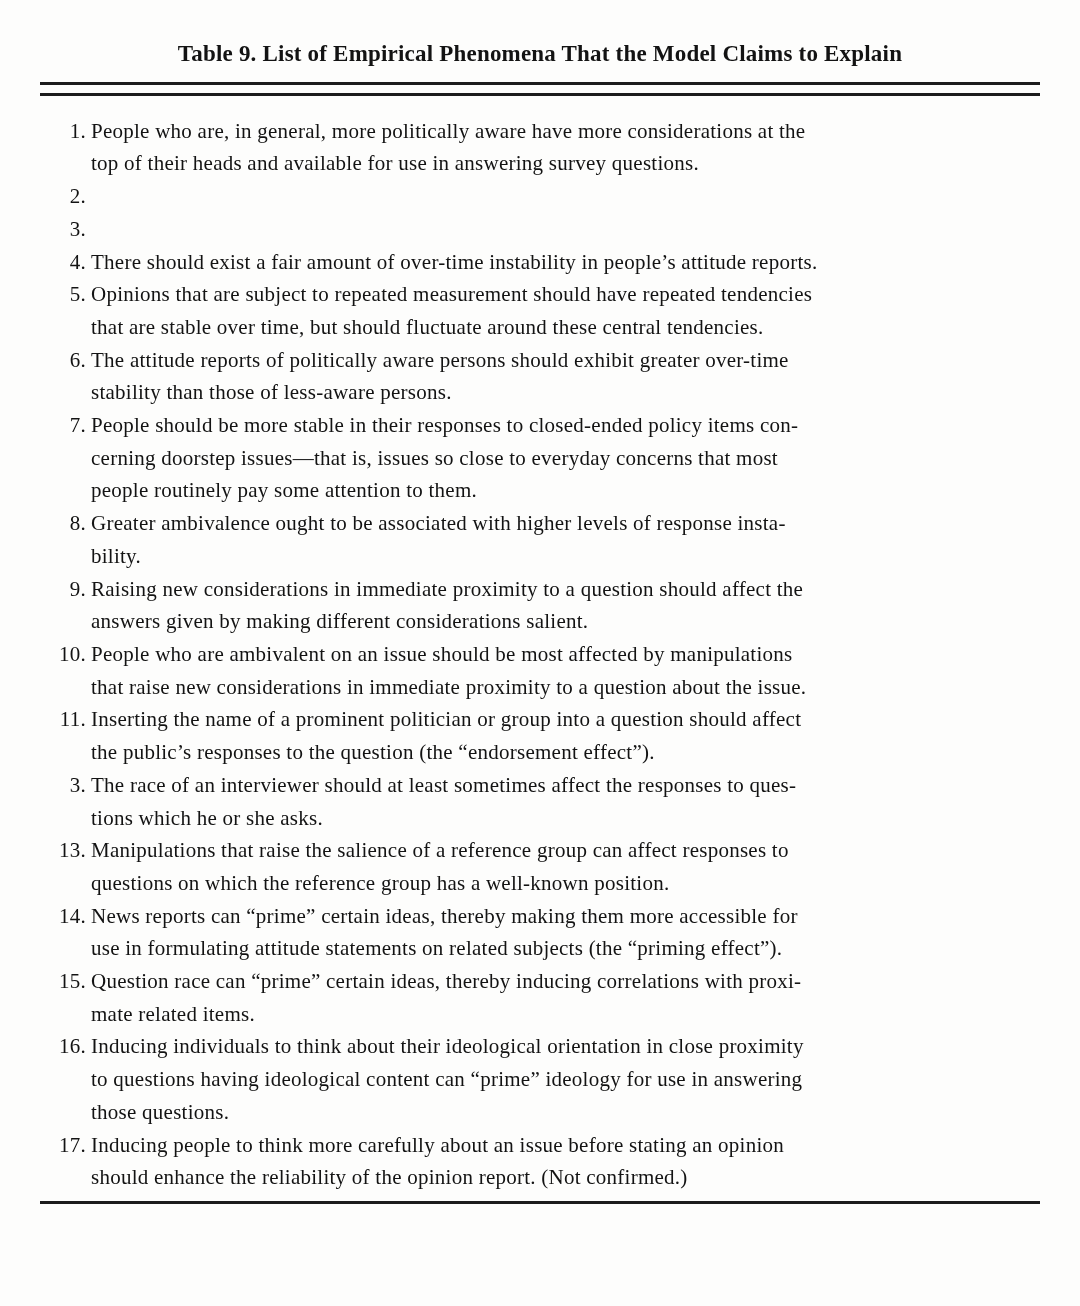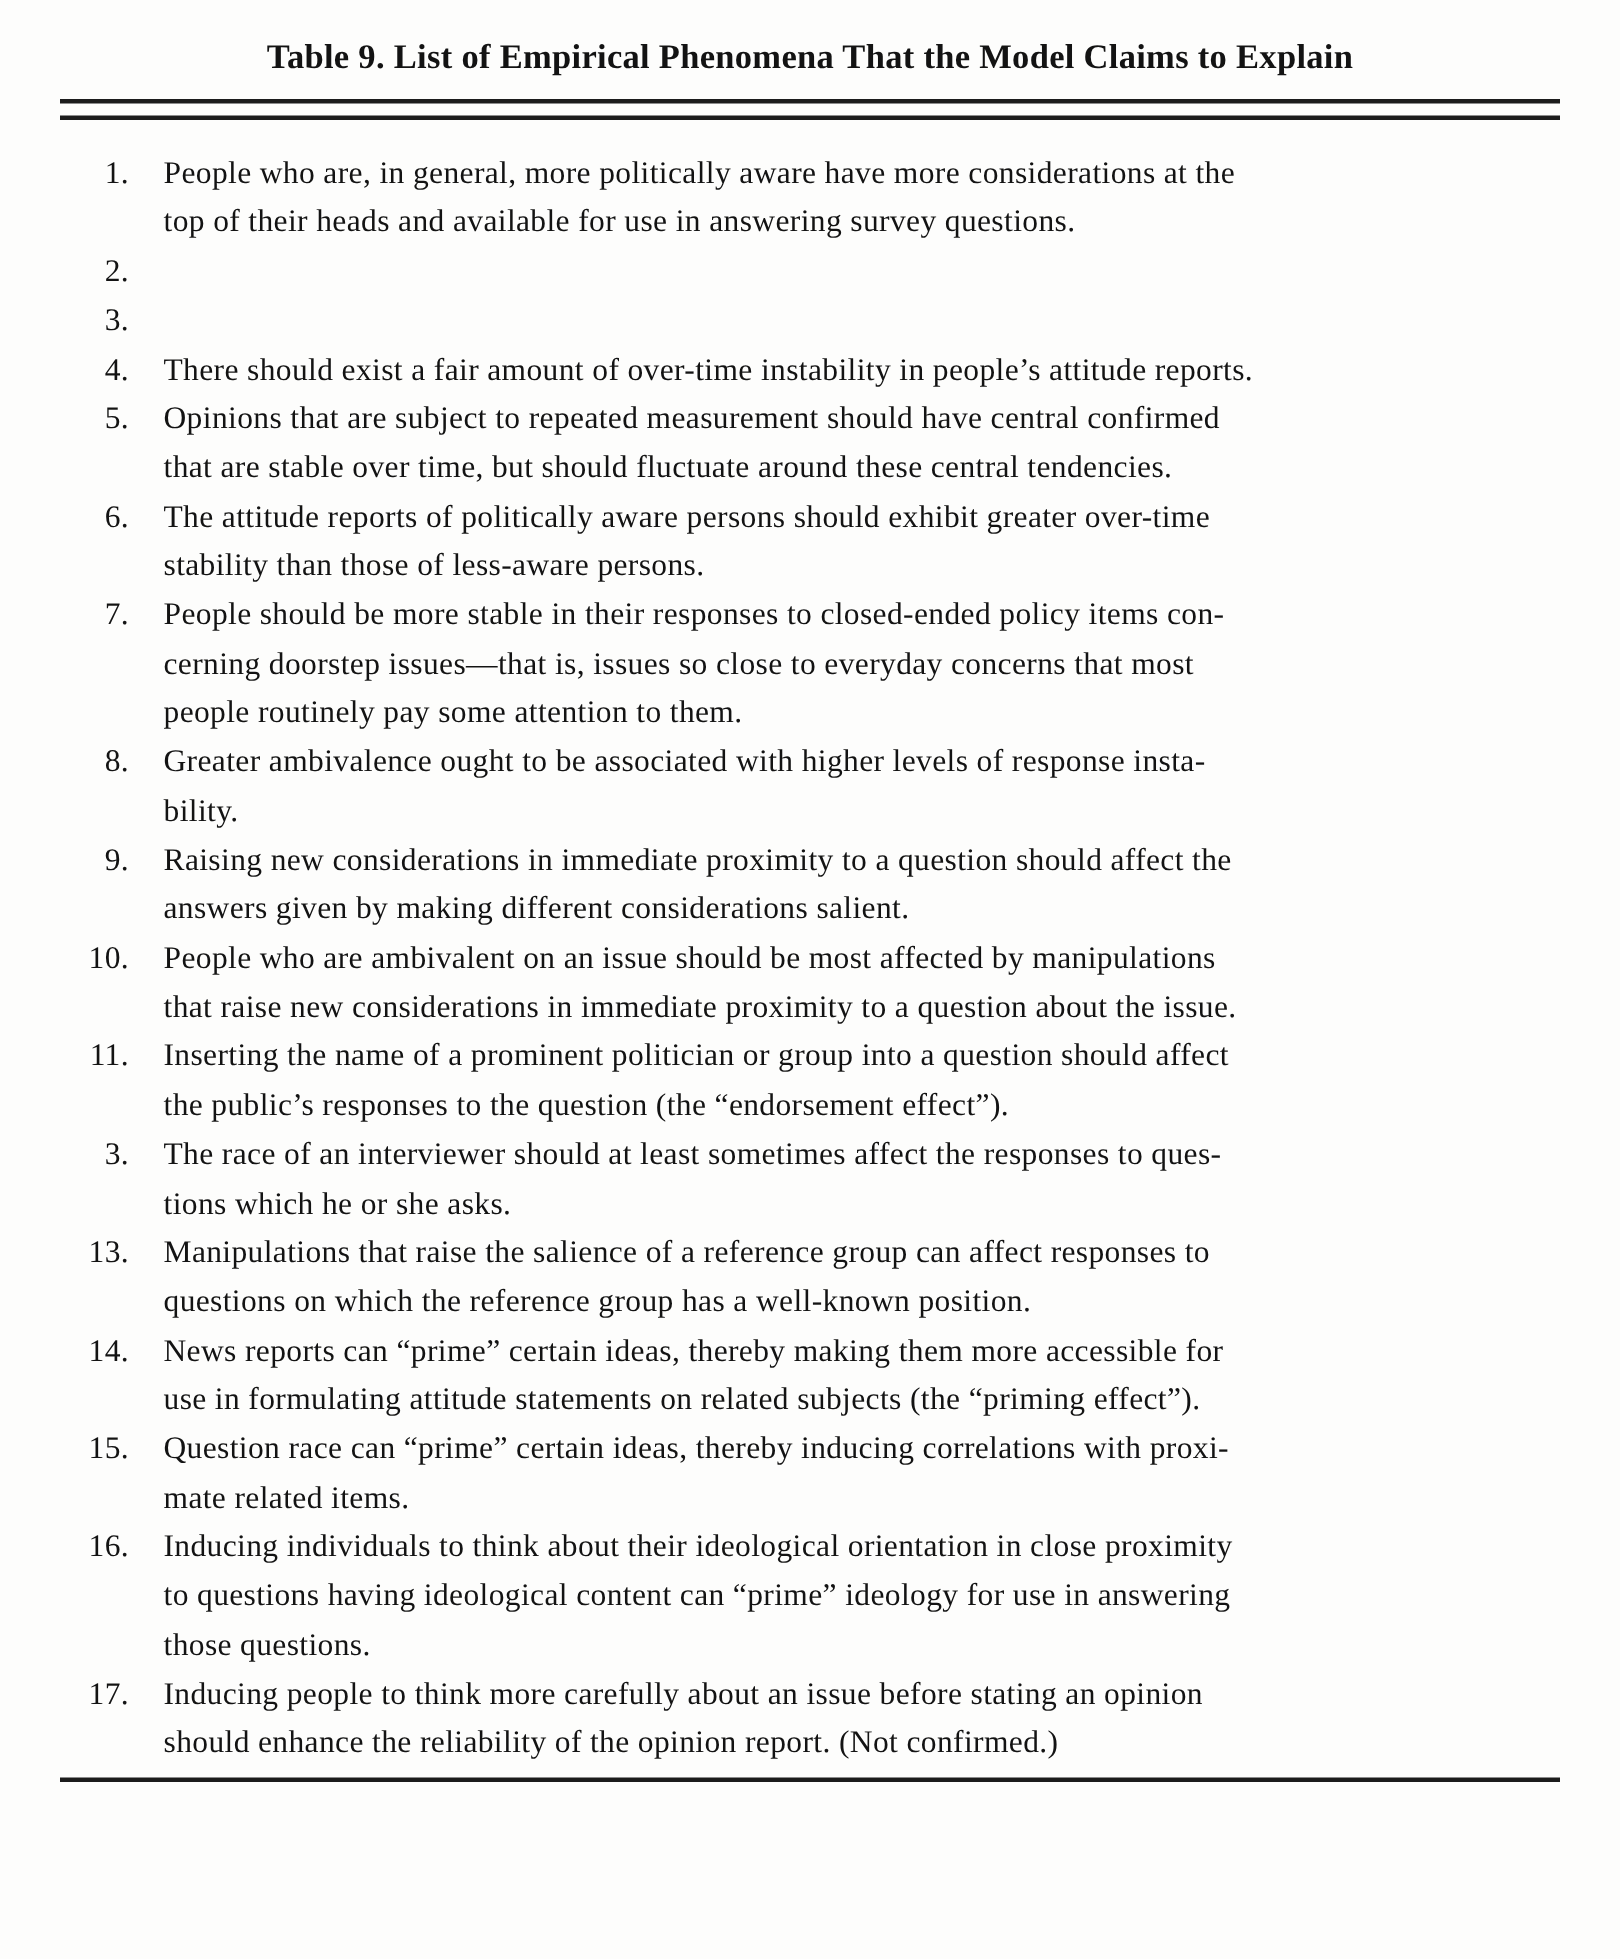--- a/index.html
+++ b/index.html
@@ -11,21 +11,21 @@
     position: relative;
     width: 1080px;
     height: 1306px;
     background: #fdfdfc;
     color: #131313;
     font-family: "Liberation Serif", "DejaVu Serif", serif;
     overflow: hidden;
     box-sizing: border-box;
   }
   .title {
-    padding-top: 24px;
+    padding-top: 40px;
     text-align: center;
     font-weight: bold;
     font-size: 23px;
     letter-spacing: 0.2px;
     line-height: 1.25;
   }
   .rule-double {
     margin: 13px 40px 0 40px;
     height: 8px;
     border-top: 3px solid #1c1c1c;
@@ -46,21 +46,21 @@
   .item {
     display: flex;
     align-items: flex-start;
   }
   .num {
     flex: 0 0 50px;
     text-align: right;
     white-space: nowrap;
   }
   .text {
-    margin-left: 23px;
+    margin-left: 5px;
     white-space: pre-line;
   }
 </style>
 </head>
 <body>
 
 <div class="page">
   <div class="title">Table 9. List of Empirical Phenomena That the Model Claims to Explain</div>
 
   <div class="rule-double"></div>
@@ -76,21 +76,21 @@
       </div>
       <div class="item">
         <span class="num">3.</span>
       </div>
       <div class="item">
         <span class="num">4.</span>
         <span class="text">There should exist a fair amount of over-time instability in people’s attitude reports.</span>
       </div>
       <div class="item">
         <span class="num">5.</span>
-        <span class="text">Opinions that are subject to repeated measurement should have central confirmed
+        <span class="text">Opinions that are subject to repeated measurement should have repeated tendencies
 that are stable over time, but should fluctuate around these central tendencies.</span>
       </div>
       <div class="item">
         <span class="num">6.</span>
         <span class="text">The attitude reports of politically aware persons should exhibit greater over-time
 stability than those of less-aware persons.</span>
       </div>
       <div class="item">
         <span class="num">7.</span>
         <span class="text">People should be more stable in their responses to closed-ended policy items con-

